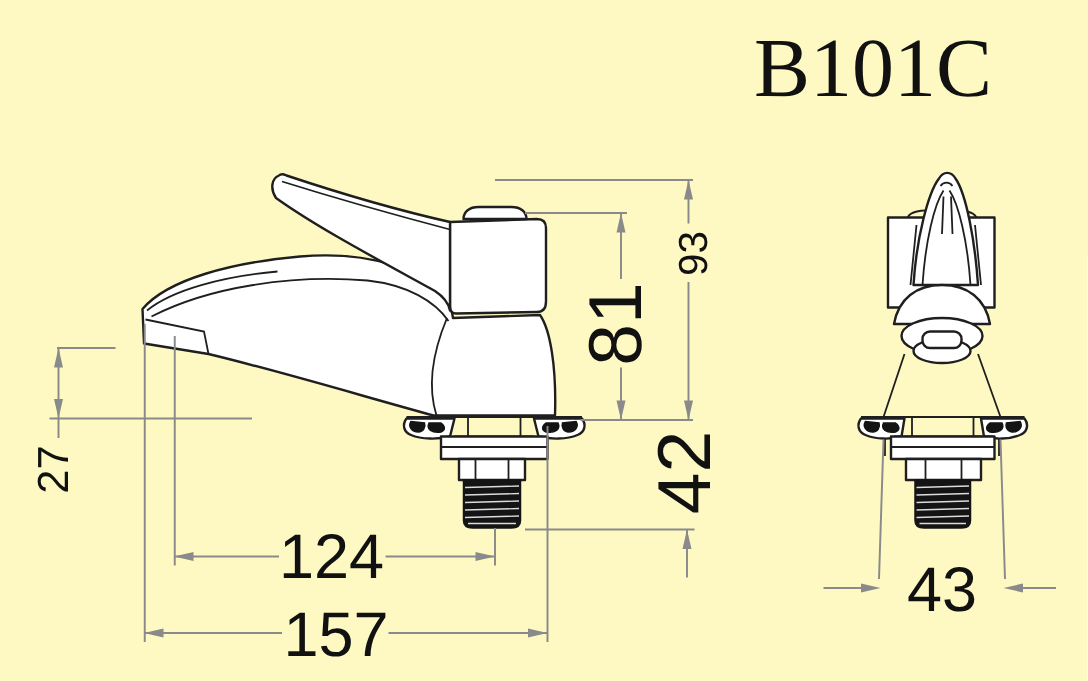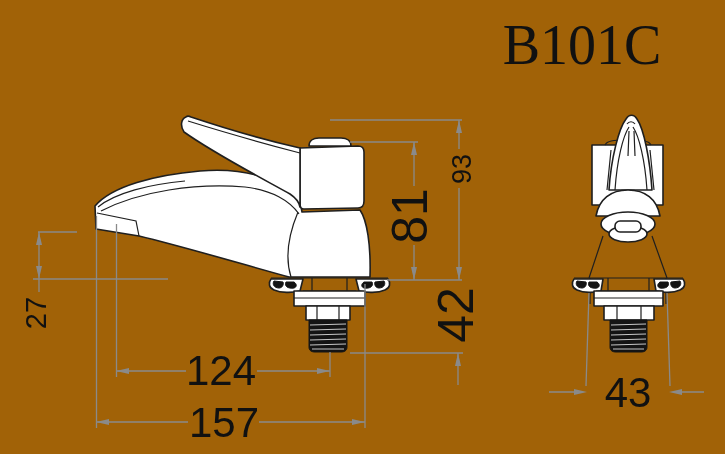--- a/index.html
+++ b/index.html
@@ -1,16 +1,16 @@
 <!DOCTYPE html>
 <html><head>
 <meta charset="utf-8">
 <style>
   html,body{margin:0;padding:0;background:#ffffff;}
-  .stage{width:725px;height:454px;position:relative;background:#a16207;overflow:hidden;}
+  .stage{width:725px;height:454px;position:relative;background:#fef9c3;overflow:hidden;}
   svg{display:block;}
   .drawfill{stroke:#1f1f1f;stroke-width:1.6;fill:#ffffff;stroke-linejoin:round;}
   .thin{stroke:#1f1f1f;stroke-width:1.2;fill:none;}
   .blk{fill:#141414;stroke:#141414;stroke-width:1;}
   .dim{stroke:#8a8a8a;stroke-width:1.3;fill:none;}
   .arr{fill:#8a8a8a;stroke:none;}
   .dimtxt{font-family:"Liberation Sans","DejaVu Sans",sans-serif;fill:#111111;}
   .title{font-family:"Liberation Serif","DejaVu Serif",serif;fill:#111111;}
   .hatch{stroke:#ffffff;stroke-width:0.9;fill:none;opacity:.85;}
 </style>

